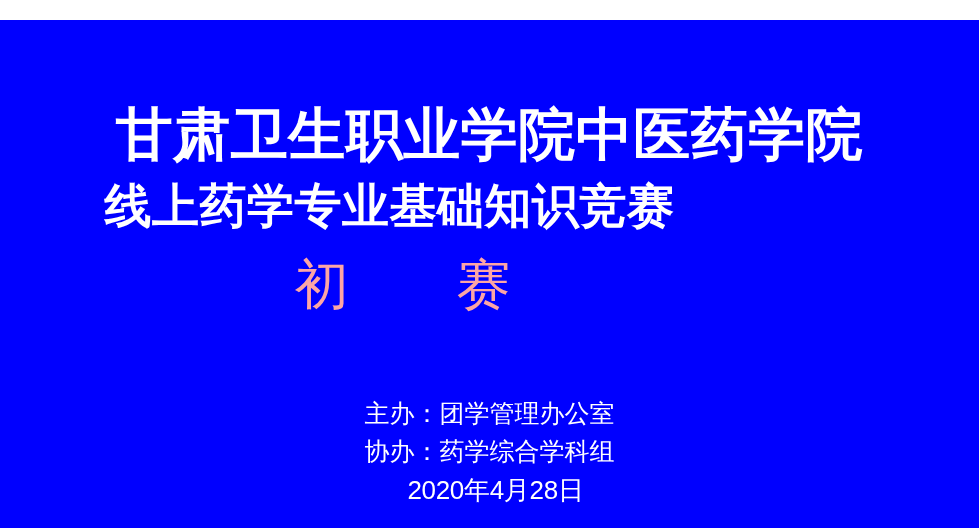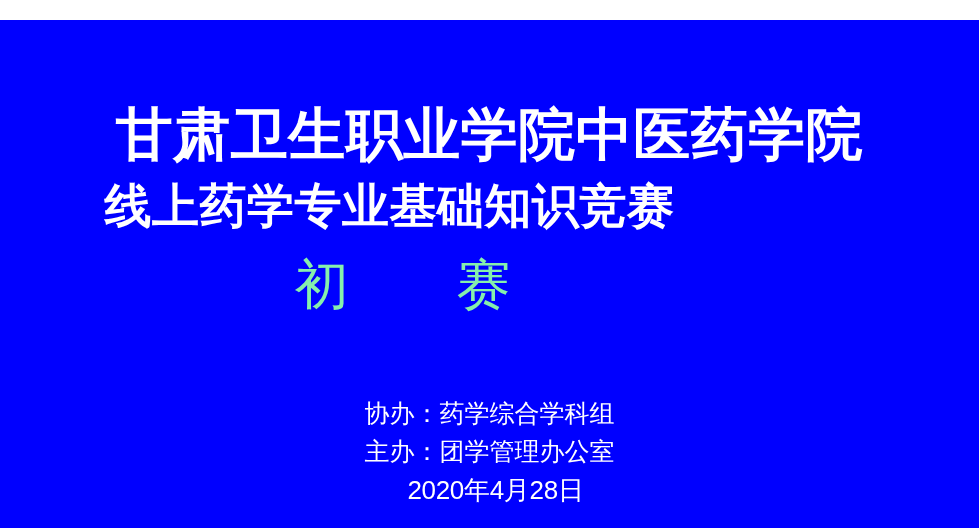--- a/index.html
+++ b/index.html
@@ -64,21 +64,21 @@
   .title-line-3 {
     position: absolute;
     left: 0;
     top: 238px;
     width: 805px;
     font-family: "Liberation Serif", "DejaVu Serif", serif;
     font-size: 54px;
     font-weight: normal;
     line-height: 1.0;
     white-space: pre;
-    color: #86efac;
+    color: #fca5a5;
   }
 
   
   .credits-block {
     position: absolute;
     left: 0;
     top: 375px;
     width: 979px;
     text-align: center;
     color: #FFFFFF;
@@ -109,18 +109,18 @@
 
 <div id="slide">
 
   <div class="title-block">
     <div class="title-line-1">甘肃卫生职业学院中医药学院</div>
     <div class="title-line-2">线上药学专业基础知识竞赛</div>
     <div class="title-line-3">初　　赛</div>
   </div>
 
   <div class="credits-block">
+    <div class="credit-line">主办：团学管理办公室</div>
     <div class="credit-line">协办：药学综合学科组</div>
-    <div class="credit-line">主办：团学管理办公室</div>
     <div class="date-line">2020年4月28日</div>
   </div>
 
 </div>
 
 </body></html>

